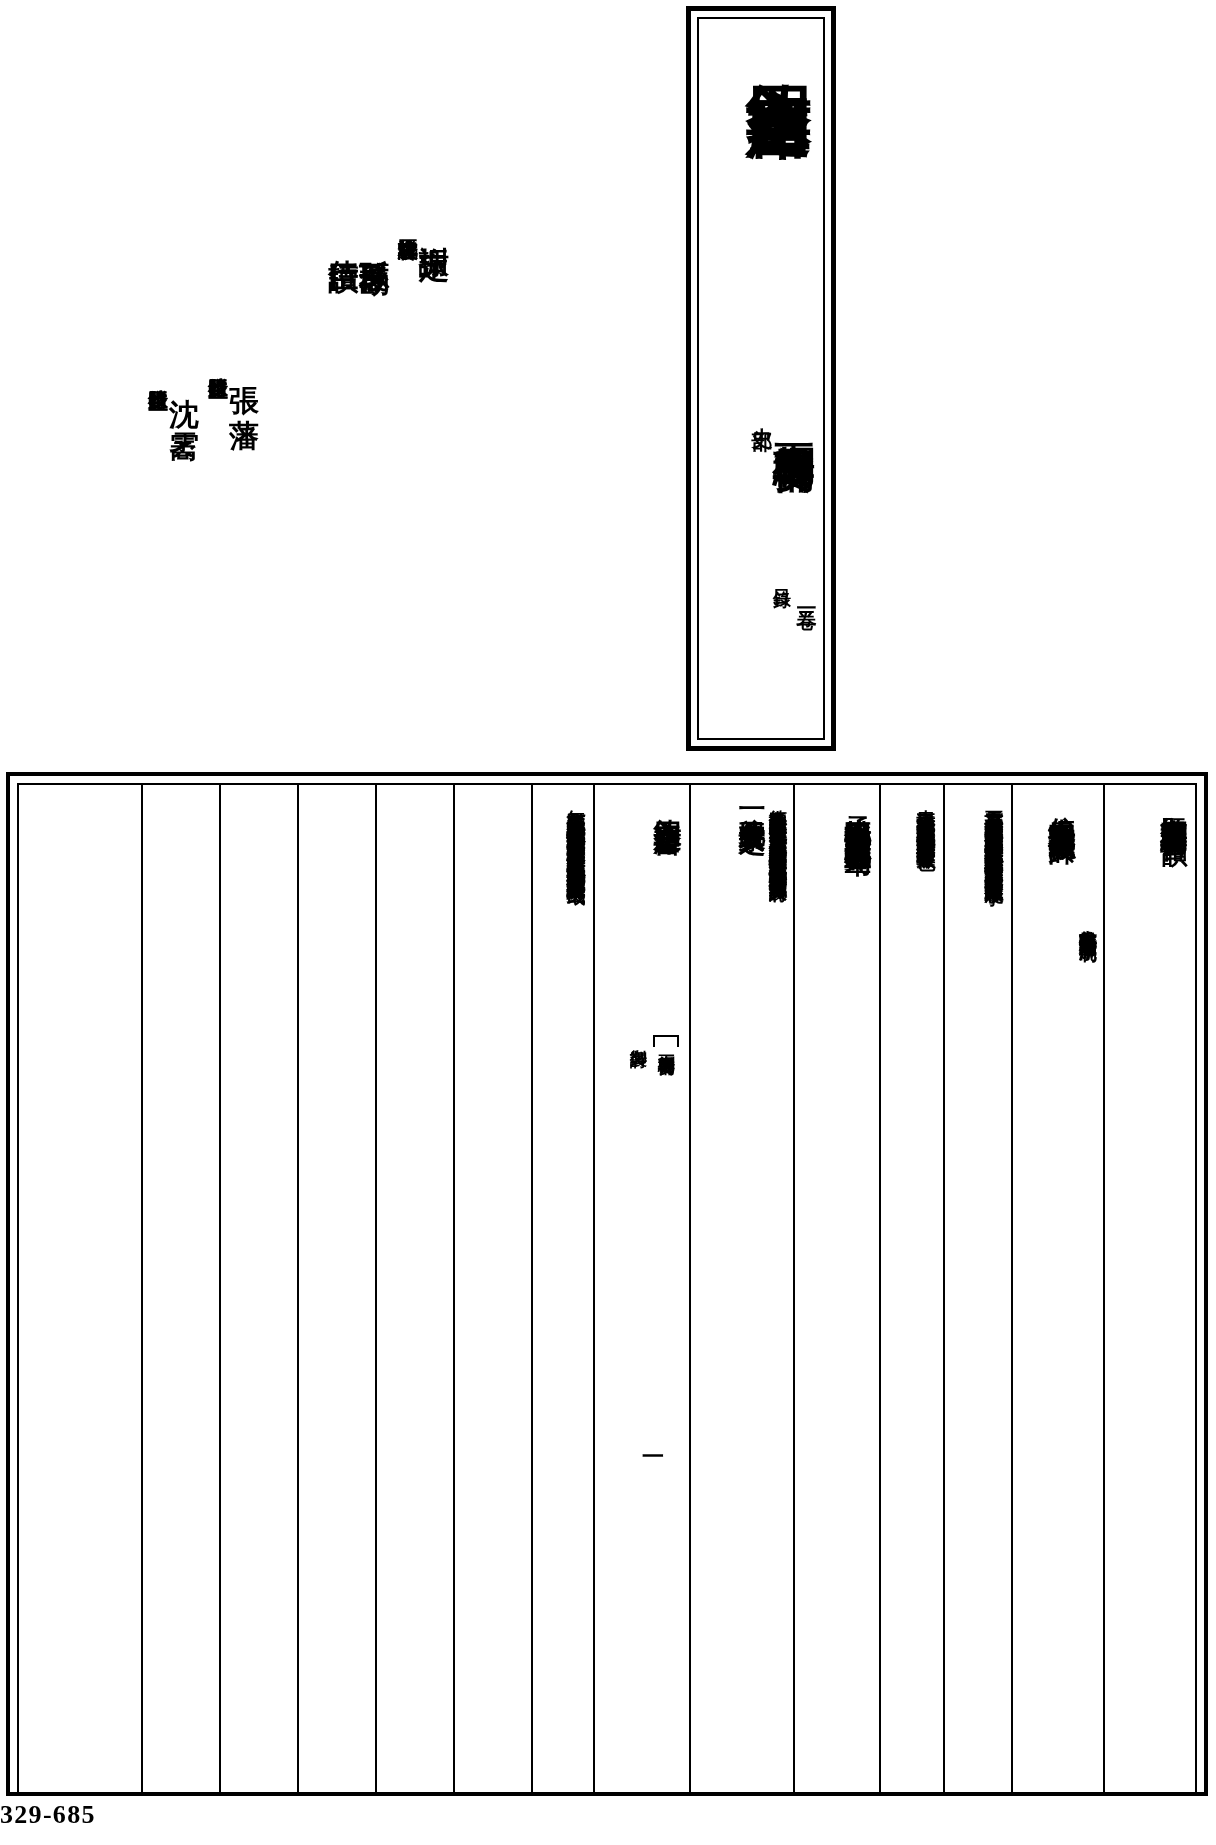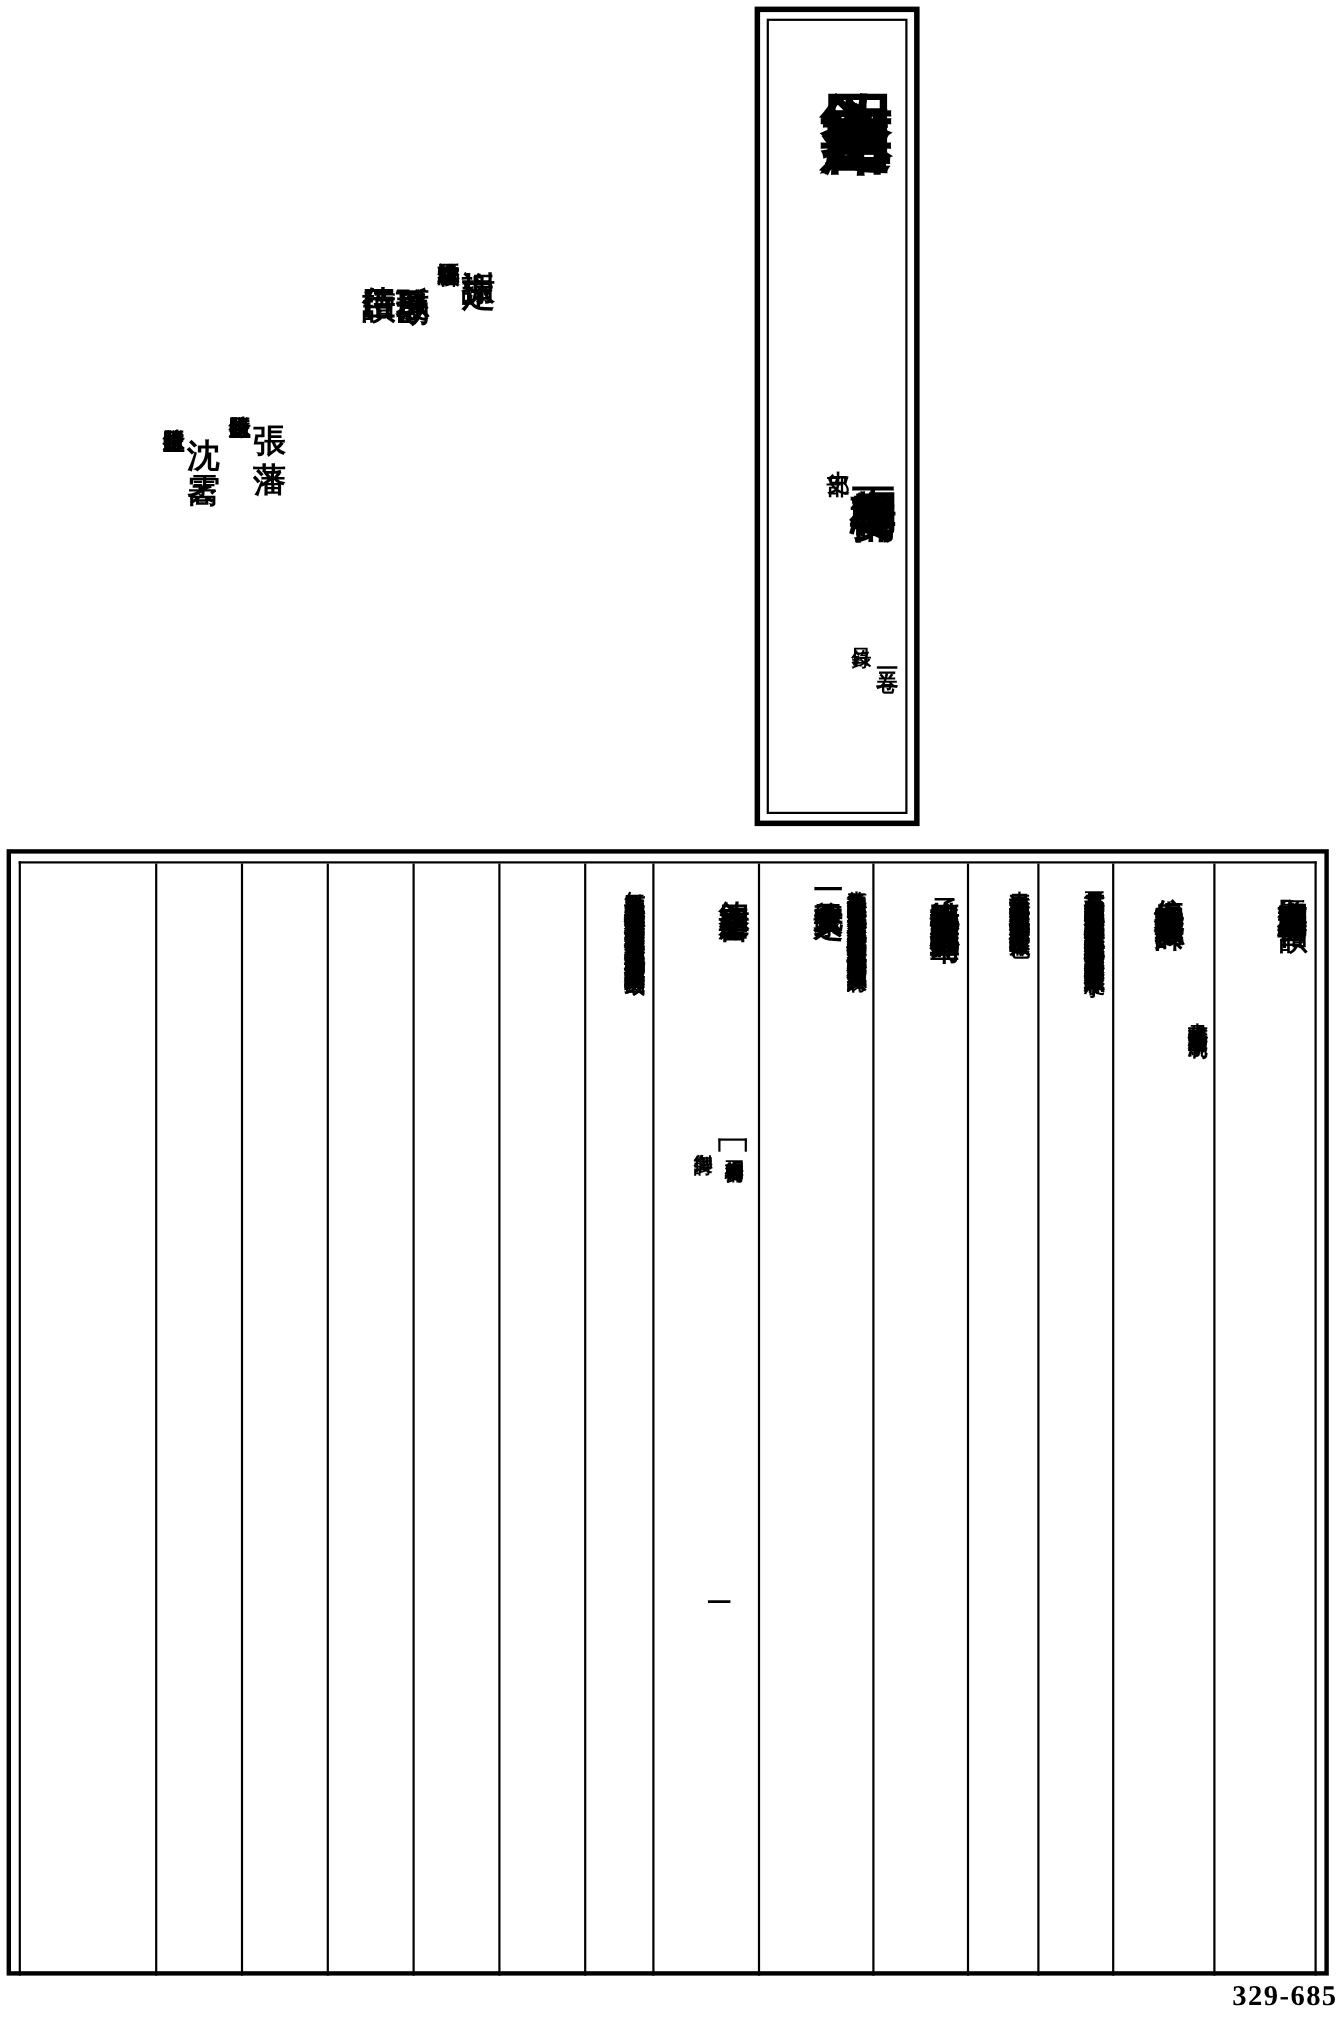--- a/index.html
+++ b/index.html
@@ -210,21 +210,21 @@
     font-size: 22px;
     font-weight: bold;
   }
 
   
   #page-number {
     position: absolute;
     left: 0;
     right: 0;
     top: 1800px;
-    text-align: right;
+    text-align: left;
     font-size: 26px;
     font-weight: bold;
     font-family: "Liberation Serif", serif;
     letter-spacing: 0.05em;
   }
 </style>
 </head>
 <body>
 
 <div id="title-block">

